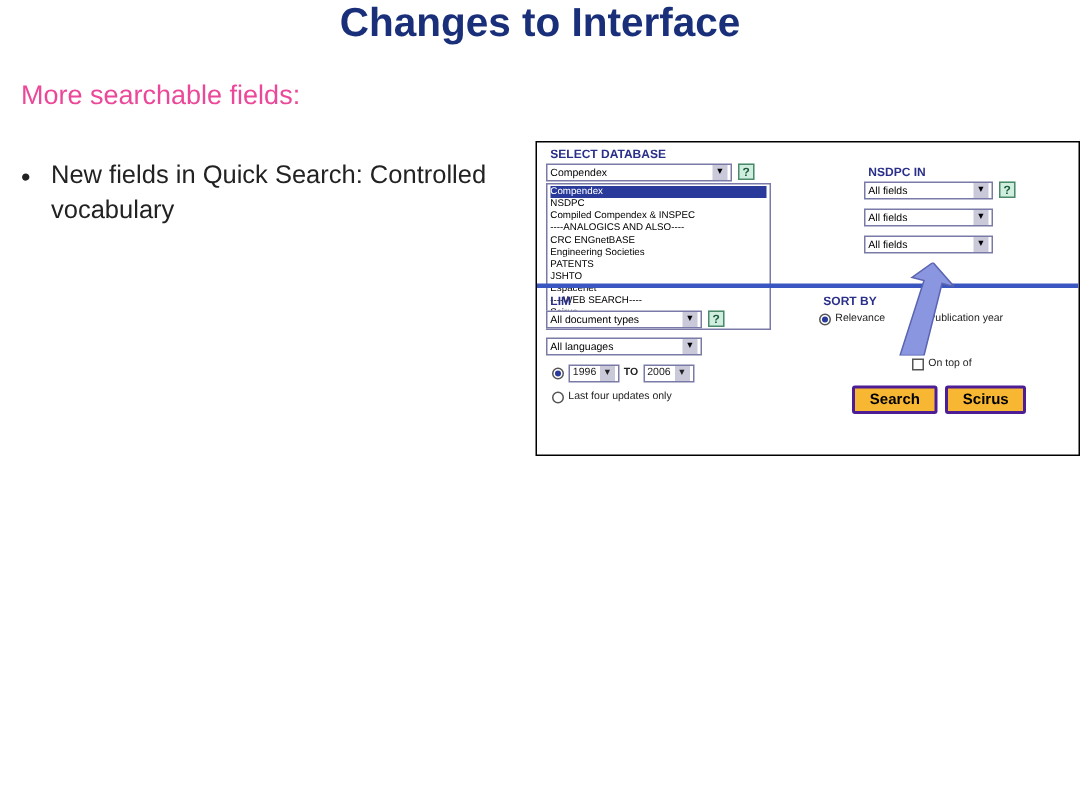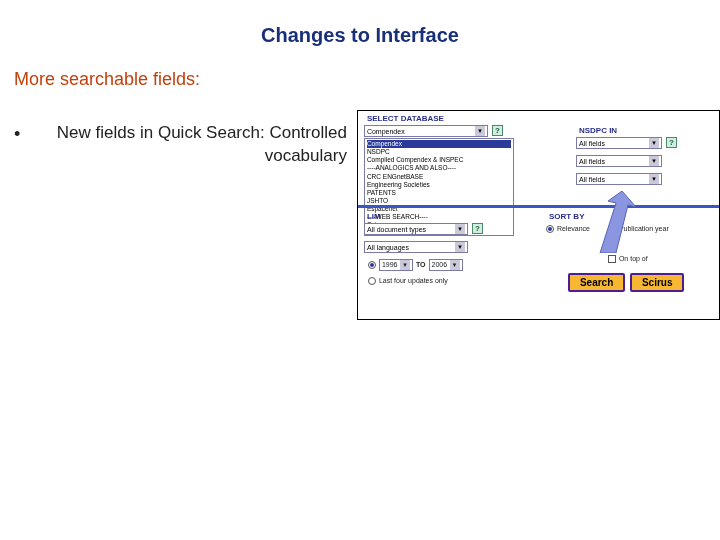--- a/index.html
+++ b/index.html
@@ -7,38 +7,36 @@
     width: 720px;
     height: 540px;
     font-family: Verdana, Geneva, sans-serif;
     background: #fff;
     position: relative;
   }
   .slide-title {
     text-align: center;
     font-weight: bold;
     color: #1a2f7a;
-    font-size: 20px;
-    padding-top: 24px;
+    font-size: 27px;
     padding-bottom: 14px;
   }
   .subtitle {
     font-size: 18px;
-    color: #c2410c;
+    color: #ec4899;
     padding: 8px 14px 16px 14px;
   }
   .content {
     display: flex;
     flex-direction: row;
     align-items: flex-start;
   }
   .bullets {
     width: 380px;
     padding: 16px 10px 0 12px;
-    text-align: right;
   }
   .bullets ul { list-style: none; }
   .bullets li {
     position: relative;
     padding-left: 22px;
     margin-bottom: 30px;
     font-size: 17px;
     color: #222;
     line-height: 1.35;
   }

